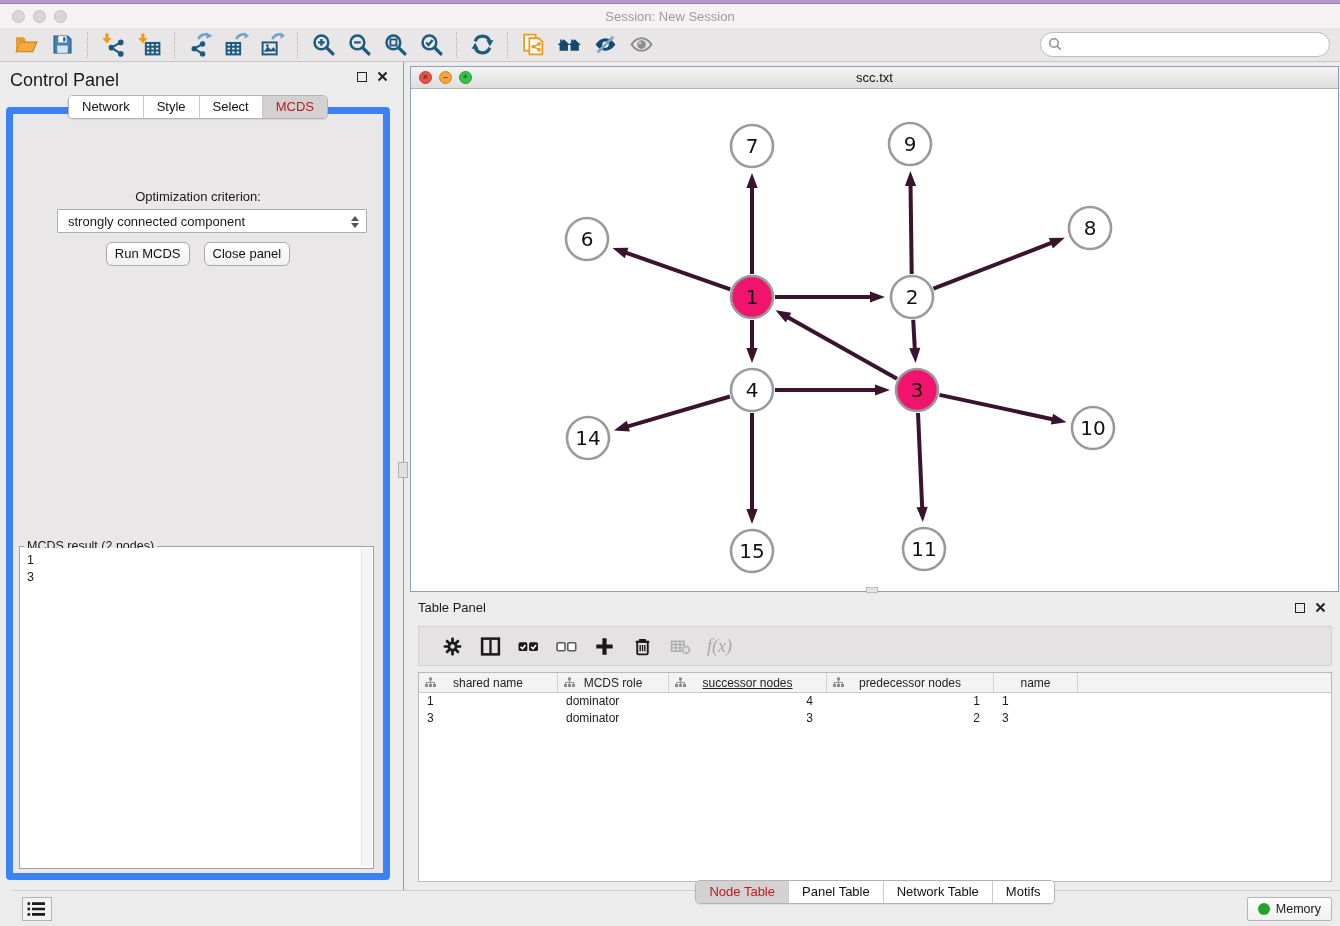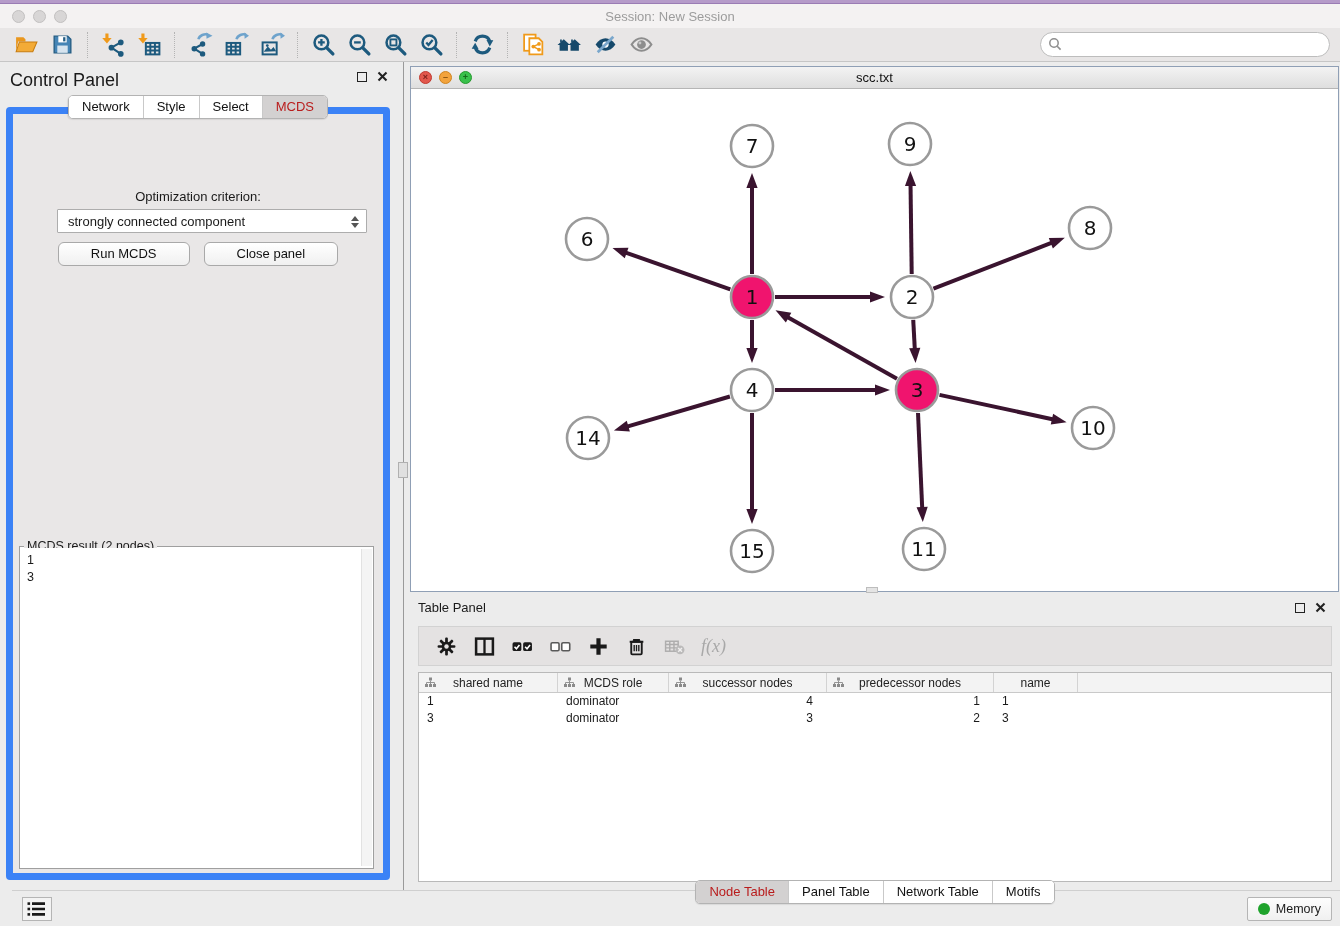--- a/index.html
+++ b/index.html
@@ -39,21 +39,21 @@
   .seg .tab.active { background:#d3d1d1; color:#b91c1c; }
   .cp-tabs { top:33px; left:50%; transform:translateX(-50%);justify-content:space-between; }
 
   .opt-label { position:absolute; top:75px; left:0; right:0; text-align:center; font-size:13px; }
   .dropdown { position:absolute; top:95px; left:44px; width:310px; height:24px; background:#fff; border:1px solid #adadad; border-radius:1px; font-size:13px; display:flex; align-items:center; padding-left:10px; box-shadow:inset 0 1px 0 #fff; }
   .stepper { position:absolute; right:6px; top:3px; width:11px; height:17px; display:flex; flex-direction:column; align-items:center; justify-content:center; gap:2px; }
   .stepper .up { width:0; height:0; border-left:4px solid transparent; border-right:4px solid transparent; border-bottom:5px solid #555; }
   .stepper .down { width:0; height:0; border-left:4px solid transparent; border-right:4px solid transparent; border-top:5px solid #555; }
 
   .cp-buttons { position:absolute; top:128px; left:0; right:0; display:flex; justify-content:center; gap:14px; }
-  .btn { font-size:13px; padding:3px 32px 4px; background:linear-gradient(#ffffff,#f0f0f0); border:1px solid #a9a9a9; border-radius:6px; color:#111; cursor:default; }
+  .btn { font-size:13px; padding:3px 8px 4px; background:linear-gradient(#ffffff,#f0f0f0); border:1px solid #a9a9a9; border-radius:6px; color:#111; cursor:default; }
 
   .result-box { position:absolute; left:6px; right:9px; top:432px; bottom:4px; border:1px solid #9f9f9f; background:#fff; }
   .result-legend { position:absolute; top:-8px; left:4px; background:#e9e7e7; padding:0 3px; font-size:12.5px; }
   .result-area { position:absolute; inset:1px; background:#fff; padding:4px 0 0 6px; font-size:12.5px; line-height:17px; overflow:hidden; }
   .result-scroll { position:absolute; top:2px; bottom:2px; right:1px; width:11px; background:#f4f4f4; border-left:1px solid #e2e2e2; }
 
   
   .v-divider { position:absolute; left:396px; top:0; width:14px; bottom:0; }
   .v-divider .line { position:absolute; left:7px; top:0; bottom:0; width:1px; background:#9a9a9a; }
   .v-grip { position:absolute; left:2px; top:400px; width:10px; height:16px; background:#e0e0e0; border:1px solid #b0b0b0; }
@@ -72,21 +72,21 @@
   .nl.green { background:#39c14b; border:1px solid #27992f; color:#156b1b; }
   .nl.green::after { content:"+"; margin-top:-1px; }
   .net-canvas { position:absolute; left:0; right:0; top:22px; bottom:0; background:#fff; overflow:hidden; }
   .net-canvas svg { display:block; }
   .h-grip { position:absolute; bottom:-2px; left:455px; width:12px; height:6px; background:#e4e4e4; border:1px solid #bdbdbd; }
 
   
   .table-panel { position:absolute; left:0; right:0; top:534px; bottom:0; }
   .tp-head { position:absolute; top:4px; left:8px; font-size:13px; }
   .tp-btns { position:absolute; top:6px; right:14px; display:flex; gap:10px; align-items:center; }
-  .tp-toolbar { position:absolute; top:30px; left:8px; right:8px; height:40px; background:#e4e2e2; border:1px solid #cscsc; border:1px solid #d2d2d2; display:flex; align-items:center; padding-left:10px; }
+  .tp-toolbar { position:absolute; top:30px; left:8px; right:8px; height:40px; background:#e4e2e2; border:1px solid #cscsc; border:1px solid #d2d2d2; display:flex; align-items:center; padding-left:16px; }
   .tpt-ic { width:34px; height:30px; display:flex; align-items:center; justify-content:center; margin-right:4px; }
   .tpt-ic svg { width:21px; height:21px; }
   .fx { font-family:"Liberation Serif","DejaVu Serif",serif; font-style:italic; font-size:18px; color:#a8a8a8; margin-left:6px; }
 
   .tp-table { position:absolute; top:76px; left:8px; right:8px; height:210px; background:#fff; border:1px solid #b9b9b9; overflow:hidden; }
   .thead { display:flex; height:20px; border-bottom:1px solid #c9c9c9; background:#f3f3f3; }
   .th { position:relative; font-size:12px; color:#222; display:flex; align-items:center; justify-content:center; border-right:1px solid #d3d3d3; background:#f3f3f3; }
   .th .tree-ic { position:absolute; left:6px; top:4px; }
   .trow { display:flex; height:17px; font-size:12px; }
   .td { padding:1px 8px 0; white-space:nowrap; overflow:hidden; }
@@ -474,21 +474,21 @@
                   <g fill="#8a8a8a">
                     <rect x="4" y="0.5" width="3" height="3"></rect>
                     <rect x="0" y="7" width="3" height="3"></rect>
                     <rect x="4" y="7" width="3" height="3"></rect>
                     <rect x="8" y="7" width="3" height="3"></rect>
                   </g>
                   <path d="M5.5 3.5v2M1.5 7V5.5h8V7M5.5 5.5V7" stroke="#8a8a8a" stroke-width="0.9" fill="none"></path>
                 </svg>
                 <span>MCDS role</span>
               </div>
-              <div class="th" style="width: 158px;">
+              <div class="th" style="width: 158px; text-decoration: underline;">
                 <svg class="tree-ic" width="11" height="11" viewBox="0 0 11 11">
                   <g fill="#8a8a8a">
                     <rect x="4" y="0.5" width="3" height="3"></rect>
                     <rect x="0" y="7" width="3" height="3"></rect>
                     <rect x="4" y="7" width="3" height="3"></rect>
                     <rect x="8" y="7" width="3" height="3"></rect>
                   </g>
                   <path d="M5.5 3.5v2M1.5 7V5.5h8V7M5.5 5.5V7" stroke="#8a8a8a" stroke-width="0.9" fill="none"></path>
                 </svg>
                 <span>successor nodes</span>

